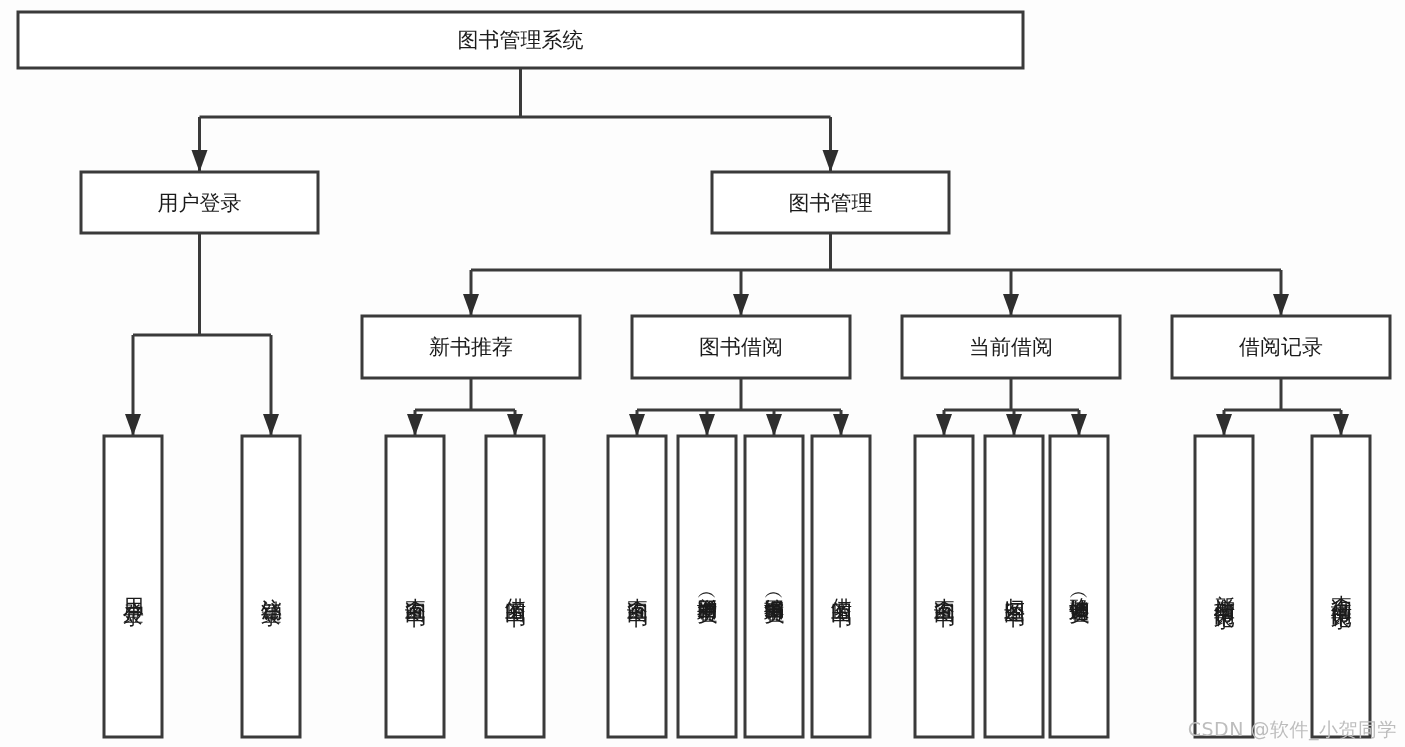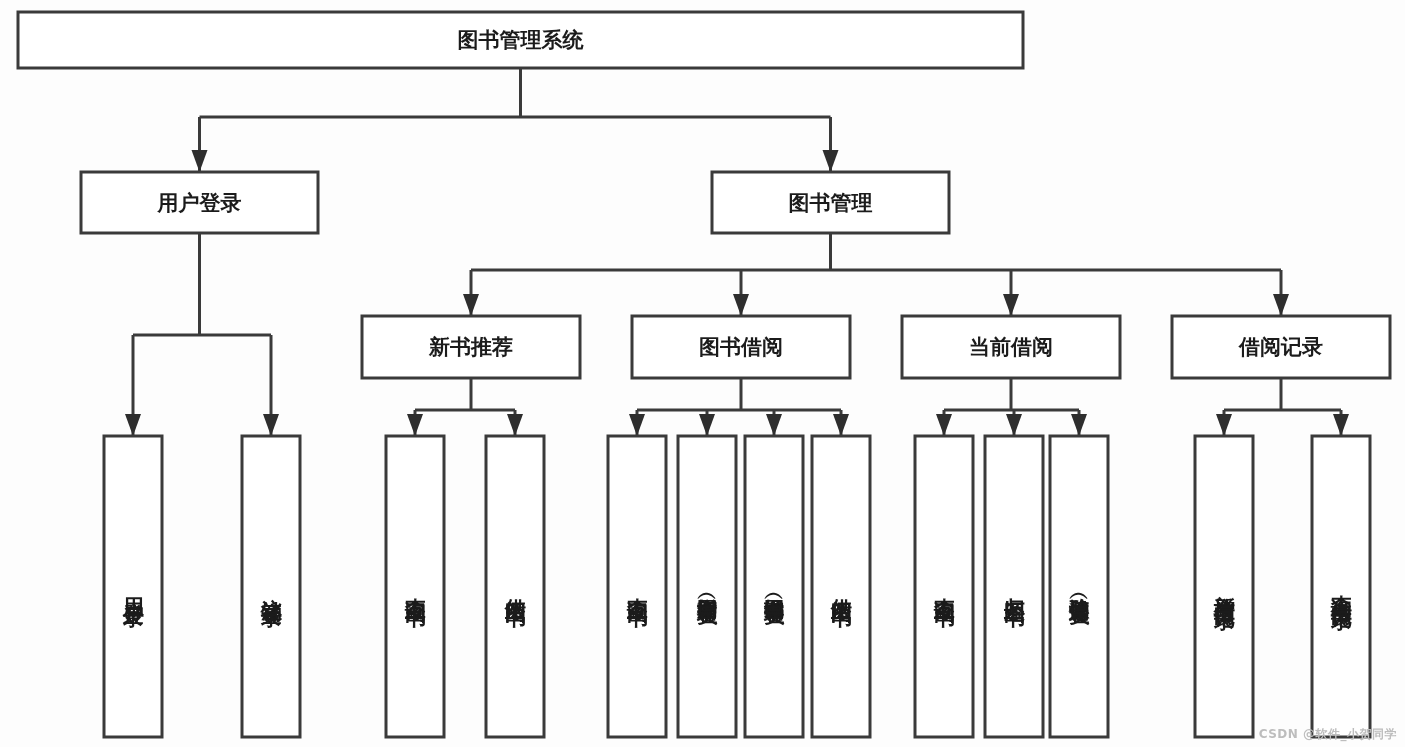--- a/index.html
+++ b/index.html
@@ -10,21 +10,20 @@
   }
   body {
     font-family: "DejaVu Sans", "Liberation Sans", sans-serif;
   }
   #diagram-root {
     position: relative;
     width: 1405px;
     height: 747px;
     background: #fdfdfd;
     overflow: hidden;
-    font-weight: bold;
   }
   svg.diagram-canvas {
     position: absolute;
     left: 0;
     top: 0;
     width: 1405px;
     height: 747px;
     display: block;
   }
   .node-box {
@@ -64,21 +63,21 @@
     line-height: 1.18;
     letter-spacing: 3px;
     color: #1b1b1b;
     white-space: nowrap;
   }
   .watermark {
     position: absolute;
     right: 8px;
     bottom: 4px;
     font-family: "DejaVu Sans", "Liberation Sans", sans-serif;
-    font-size: 12px;
+    font-size: 19px;
     color: #bdbdbd;
     letter-spacing: 0.5px;
     user-select: none;
   }
 </style>
 </head>
 <body>
 
 <div id="diagram-root">
   <svg class="diagram-canvas" viewBox="0 0 1405 747" preserveAspectRatio="none">

